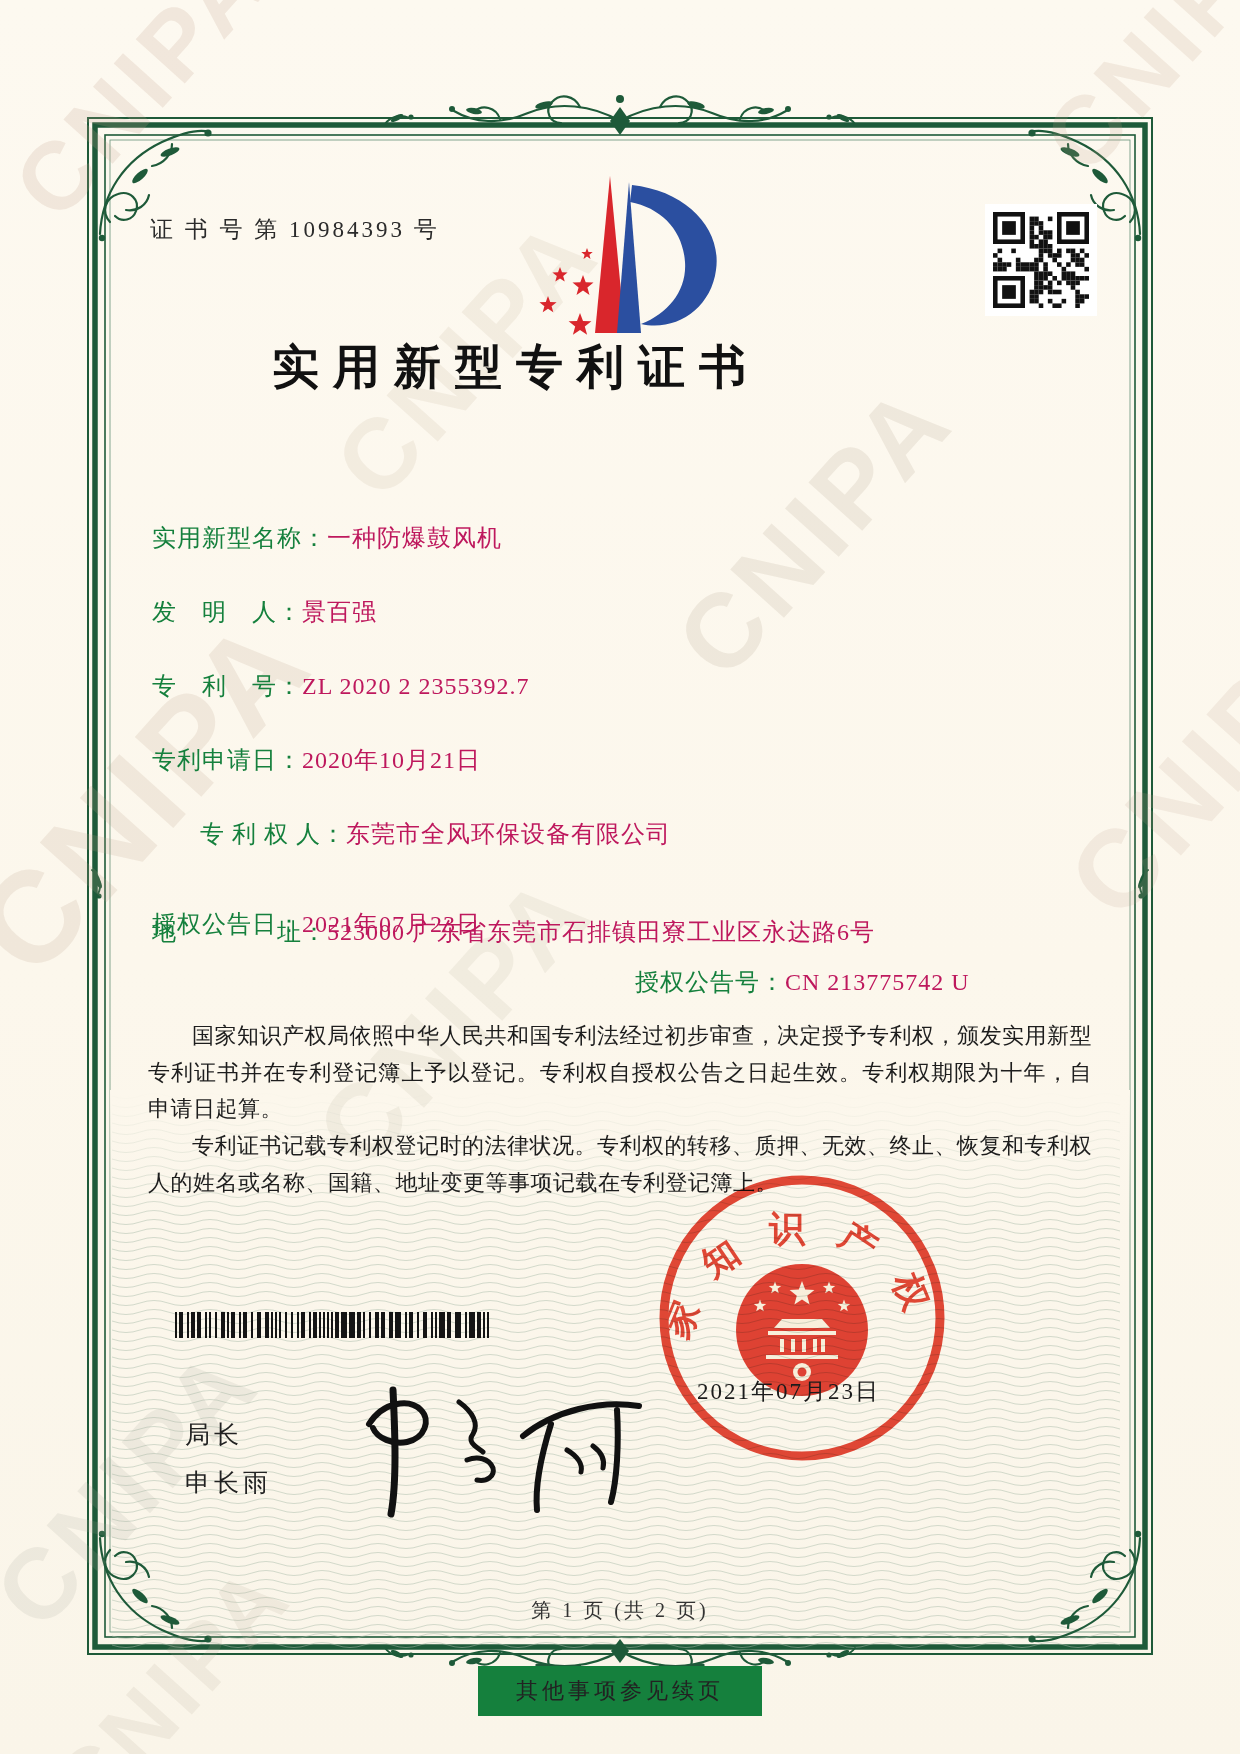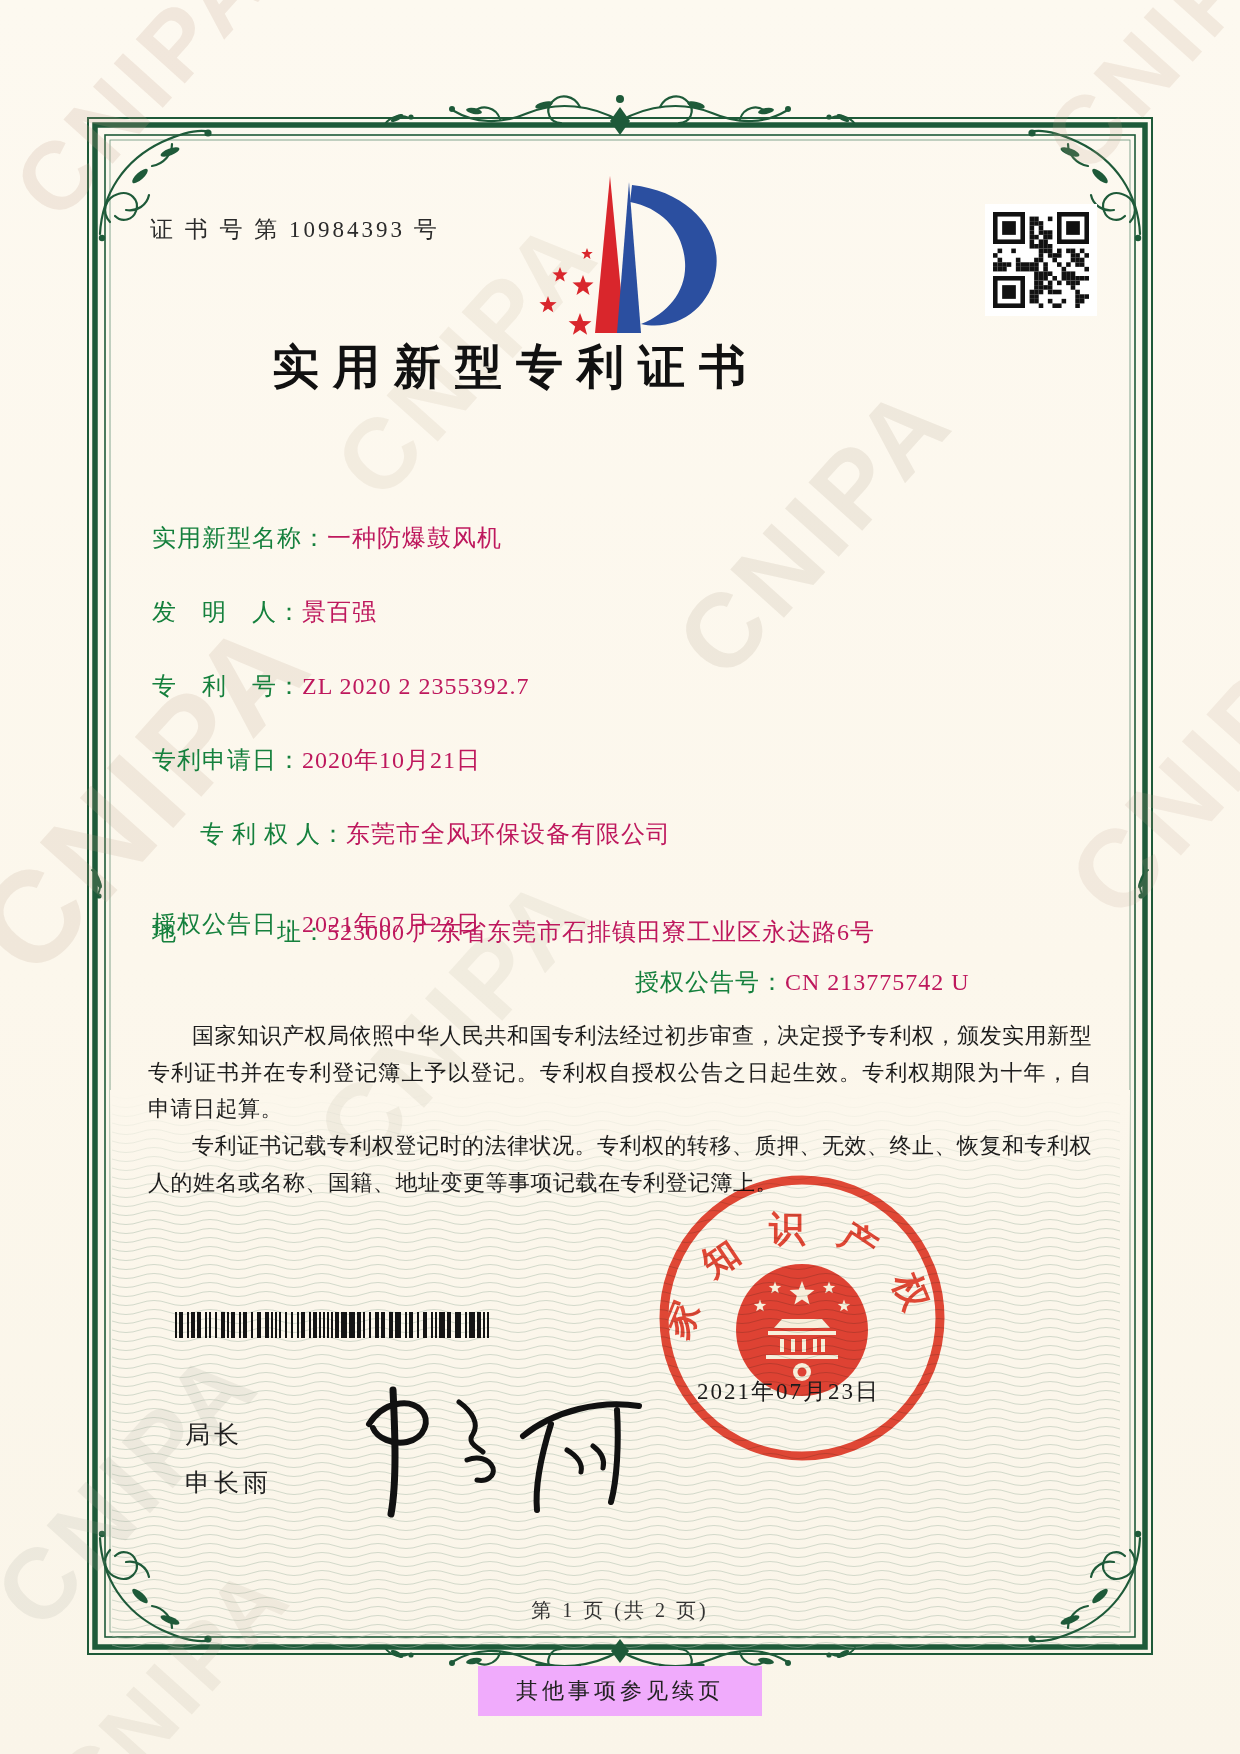--- a/index.html
+++ b/index.html
@@ -33,21 +33,21 @@
   
   #barcode{left:175px;top:1312px;}
   
   .signer{left:185px;font-size:25px;letter-spacing:4px;font-family:"Liberation Sans","DejaVu Sans",sans-serif;color:#222;}
   #signature{left:355px;top:1372px;}
   
   #seal{left:652px;top:1168px;mix-blend-mode:multiply;}
   #sealdate{left:697px;top:1376px;font-size:23px;letter-spacing:2px;color:#1b1b1b;z-index:6;}
   
   #pageinfo{left:0;top:1597px;width:1240px;text-align:center;font-size:20px;letter-spacing:3px;color:#333;}
-  #notebox{left:50%;top:1666px;transform:translateX(-50%);background:#f0abfc;
+  #notebox{left:50%;top:1666px;transform:translateX(-50%);background:#15803d;
            padding:10px 38px;font-size:22px;letter-spacing:4px;color:#222;z-index:6;}
 </style>
 </head>
 <body>
 
 <svg id="bg" width="1240" height="1754" viewBox="0 0 1240 1754">
   <defs>
     <g id="flr" stroke="#1e5a39" stroke-width="2.2" fill="none" stroke-linecap="round">
       <path d="M4,108 C6,68 28,34 66,16 C88,6 104,3 114,6"></path>
       <path d="M14,96 c-9,-10 -5,-24 8,-28 c12,-4 22,6 18,17 c-3,9 -14,12 -21,5"></path>

